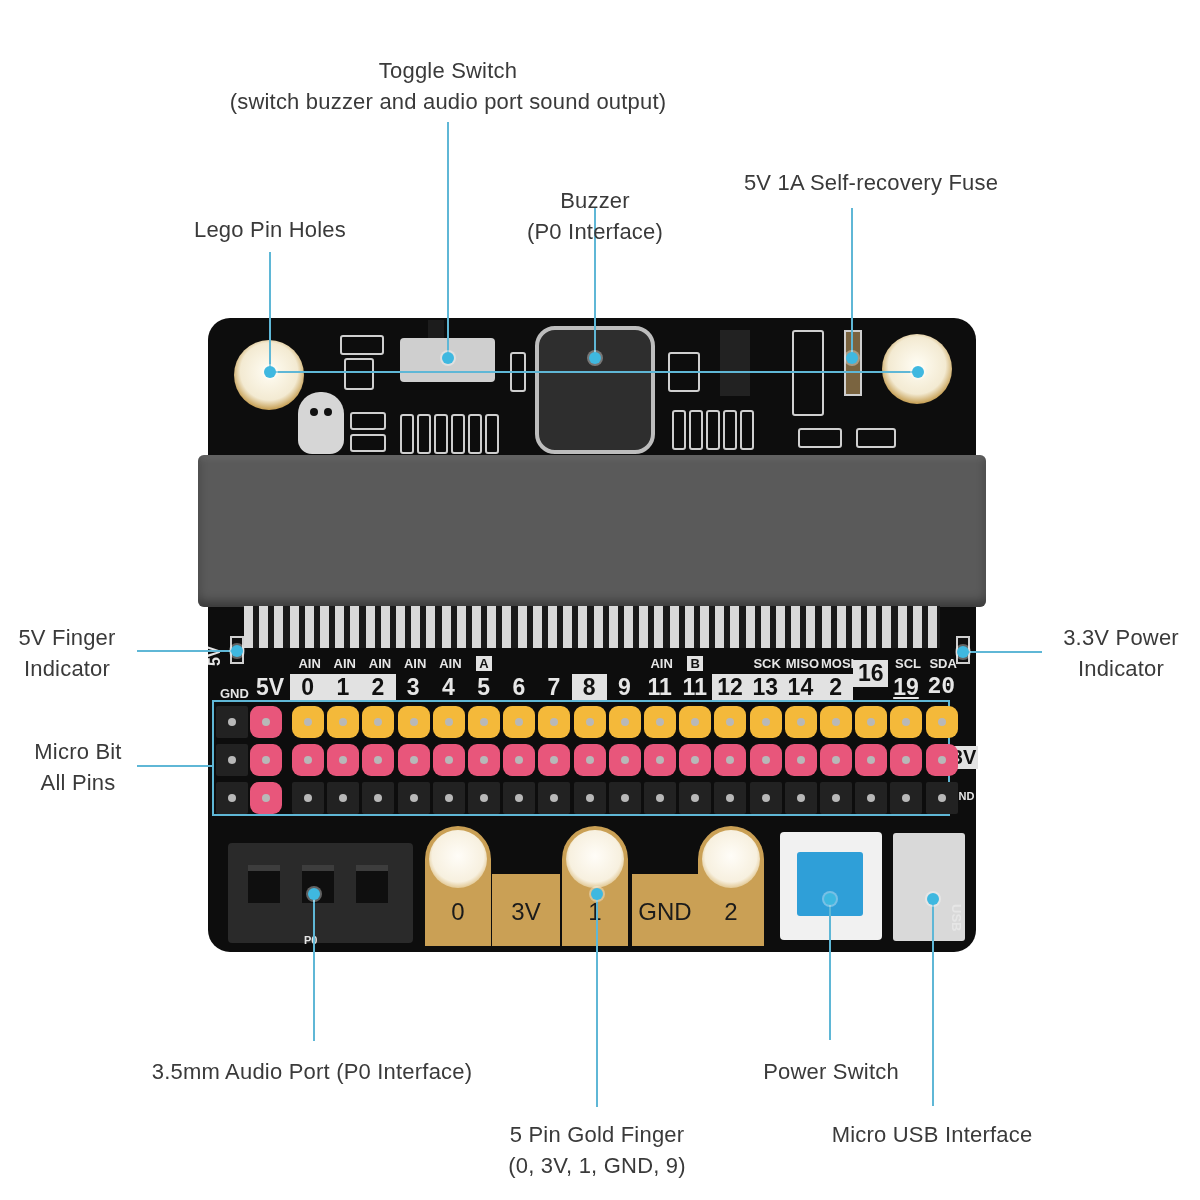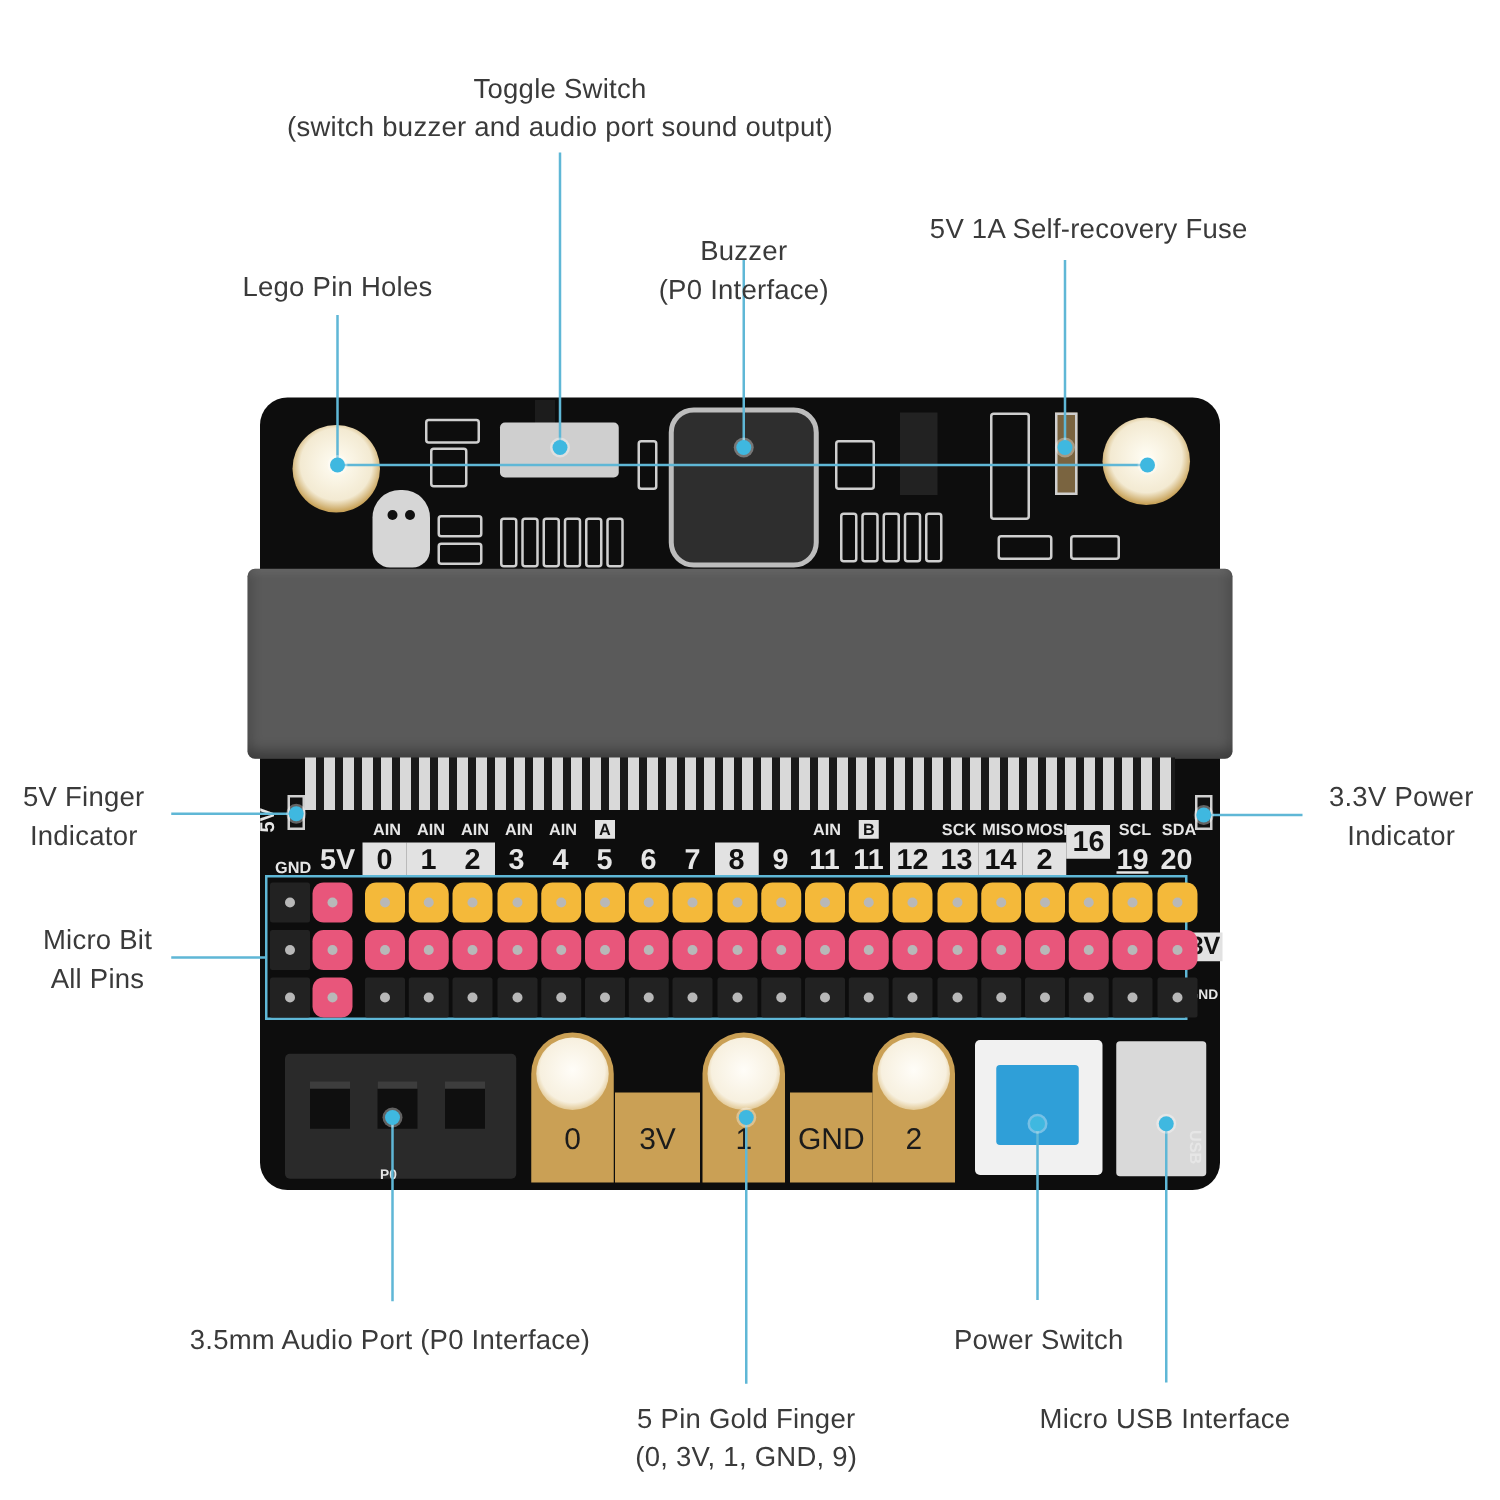--- a/index.html
+++ b/index.html
@@ -115,21 +115,21 @@
     <div class="pinlabel boxed" style="left: 712.4px; top: 674px; width: 35.2px;">12</div>
     <div class="pinlabel boxed" style="left: 747.6px; top: 674px; width: 35.2px;">13</div>
     <div class="tinylabel" style="left: 749.6px; top: 656px; width: 35.2px; text-align: center;">SCK</div>
     <div class="pinlabel boxed" style="left: 782.8px; top: 674px; width: 35.2px;">14</div>
     <div class="tinylabel" style="left: 784.8px; top: 656px; width: 35.2px; text-align: center;">MISO</div>
     <div class="pinlabel boxed" style="left: 818px; top: 674px; width: 35.2px;">2</div>
     <div class="tinylabel" style="left: 820px; top: 656px; width: 35.2px; text-align: center;">MOSI</div>
     <div class="pinlabel boxed" style="left: 853.2px; top: 660px; width: 35.2px;">16</div>
     <div class="pinlabel" style="left: 888.4px; top: 674px; width: 35.2px; text-decoration: underline;">19</div>
     <div class="tinylabel" style="left: 890.4px; top: 656px; width: 35.2px; text-align: center;">SCL</div>
-    <div class="pinlabel" style="left: 923.6px; top: 674px; width: 35.2px;">20</div>
+    <div class="pinlabel" style="left: 923.6px; top: 674px; width: 35.2px; font-family: Liberation Mono, monospace;">20</div>
     <div class="tinylabel" style="left: 925.6px; top: 656px; width: 35.2px; text-align: center;">SDA</div>
   </div>
 <div class="pinlabel" style="left:950px;top:746px;width:28px;background:#e2e2e2;color:#111;font-size:20px;">3V</div>
 <div class="tinylabel" style="left:950px;top:790px;font-size:11px;">GND</div>
 
 <div class="header-frame"></div>
 <div id="pins">
     <div class="pin red" style="left: 250px; top: 706px;"></div>
     <div class="pin black" style="left: 216px; top: 706px;"></div>
     <div class="pin red" style="left: 250px; top: 744px;"></div>

